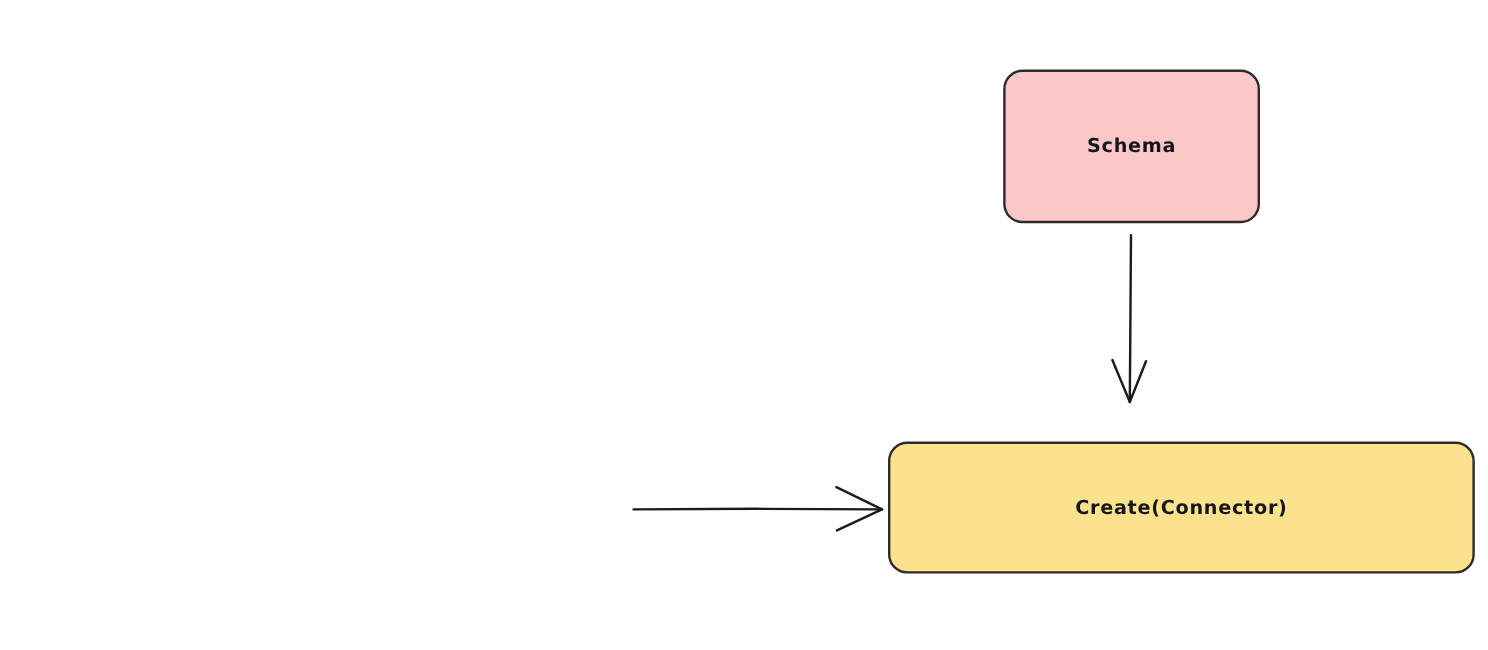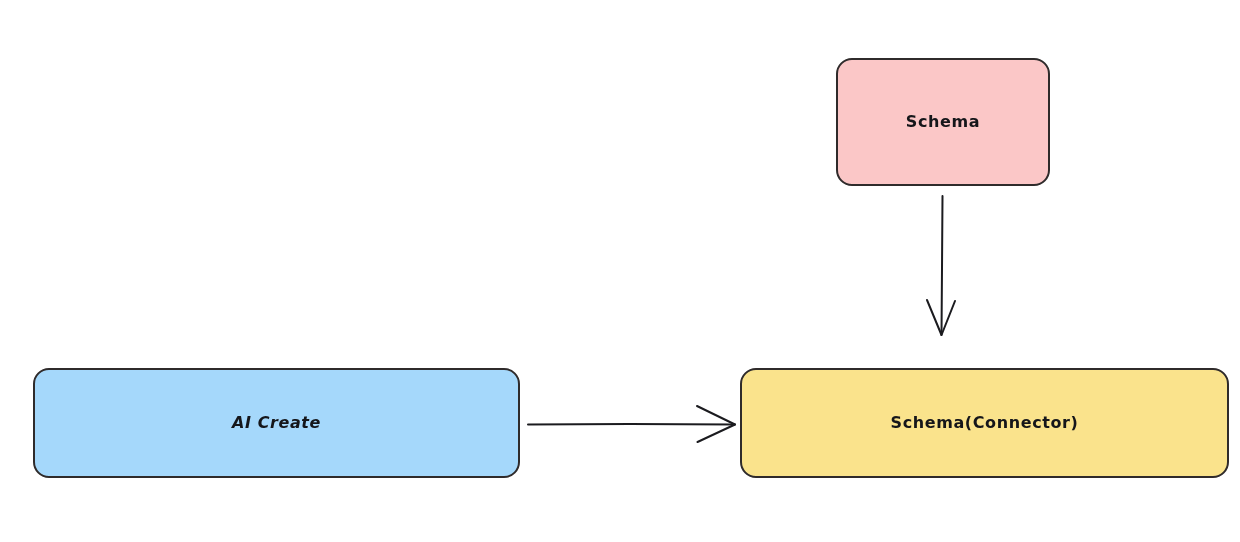--- a/index.html
+++ b/index.html
@@ -91,21 +91,18 @@
     <g>
       <path class="edge-path" d="M 528 424.5 L 630 424 L 735 424.5"></path>
       <path class="edge-path" d="M 697 406 L 735 424.5 L 697.5 442"></path>
     </g>
   </svg>
 
   <div class="node" id="node-schema">
     <span class="node-label">Schema</span>
   </div>
 
-  <div class="node" id="node-ai-create">
-    <span class="node-label">AI Create</span>
-  </div>
 
   <div class="node" id="node-runtime">
-    <span class="node-label">Schema(Connector)</span>
+    <span class="node-label">Create(Connector)</span>
   </div>
 
 </div>
 
 </body></html>

